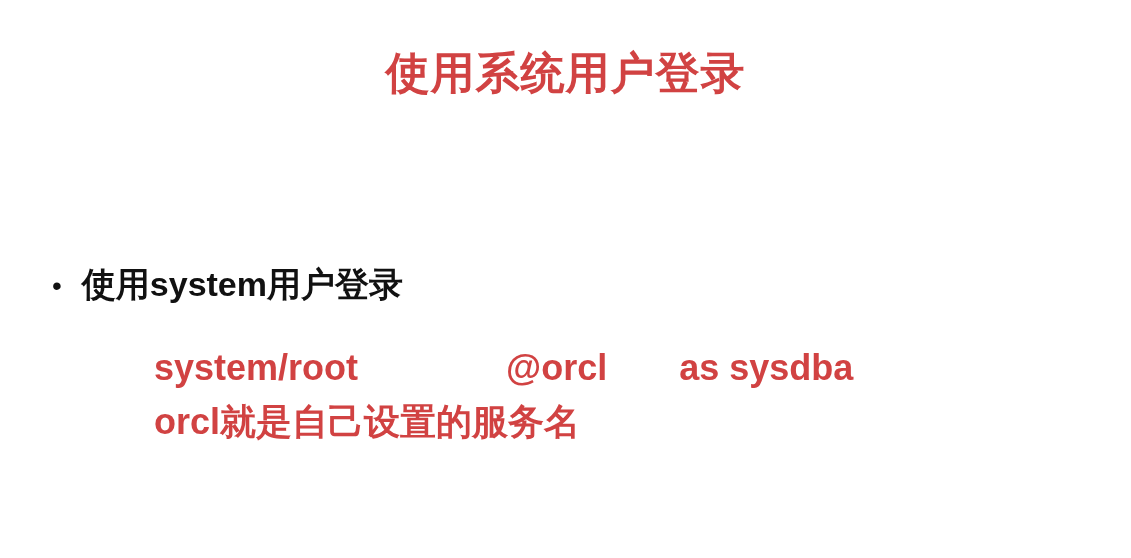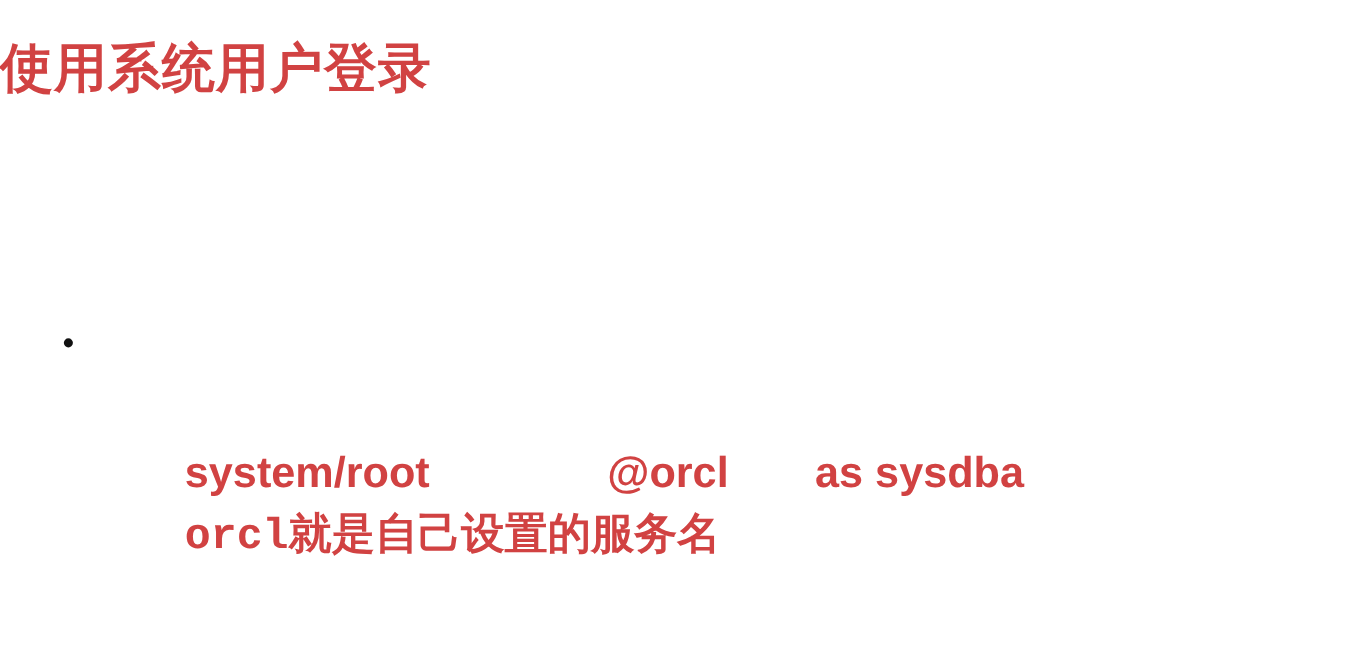--- a/index.html
+++ b/index.html
@@ -5,25 +5,25 @@
     * { margin: 0; padding: 0; box-sizing: border-box; }
     body {
       width: 1131px;
       height: 558px;
       background: #ffffff;
       font-family: "Microsoft YaHei", "PingFang SC", Arial, sans-serif;
       position: relative;
       overflow: hidden;
     }
     .title {
-      text-align: left;
+      text-align: center;
       color: #d14242;
       font-size: 44px;
       font-weight: 700;
-      padding-top: 28px;
+      padding-top: 44px;
       letter-spacing: 1px;
     }
     .content {
       position: absolute;
       top: 258px;
       left: 52px;
     }
     .bullet-row {
       display: flex;
       align-items: flex-start;
@@ -44,47 +44,47 @@
     .line2 {
       color: #111;
       font-size: 34px;
       font-weight: 700;
       line-height: 52px;
       margin-left: 48px;
       margin-top: 2px;
     }
     .redblock {
       margin-left: 102px;
-      margin-top: 58px;
+      margin-top: 32px;
     }
     .red1 {
       color: #d14242;
       font-size: 36px;
       font-weight: 700;
       line-height: 52px;
     }
     .red1 .gap1 { display: inline-block; width: 148px; }
     .red1 .gap2 { display: inline-block; width: 72px; }
     .red2 {
       color: #d14242;
       font-size: 36px;
       font-weight: 700;
       line-height: 52px;
       margin-top: 2px;
-      font-family: Liberation Mono, monospace;
     }
   </style>
 </head>
 <body>
 
 <div class="title">使用系统用户登录</div>
 
 <div class="content">
   <div class="bullet-row">
     <span class="bullet">•</span>
+    <span class="line1">使用system用户登录</span>
   </div>
 
   <div class="redblock">
     <div class="red1">
       <span>system/root</span><span class="gap1"></span><span>@orcl</span><span class="gap2"></span><span>as sysdba</span>
     </div>
     <div class="red2">orcl就是自己设置的服务名</div>
   </div>
 </div>
 

